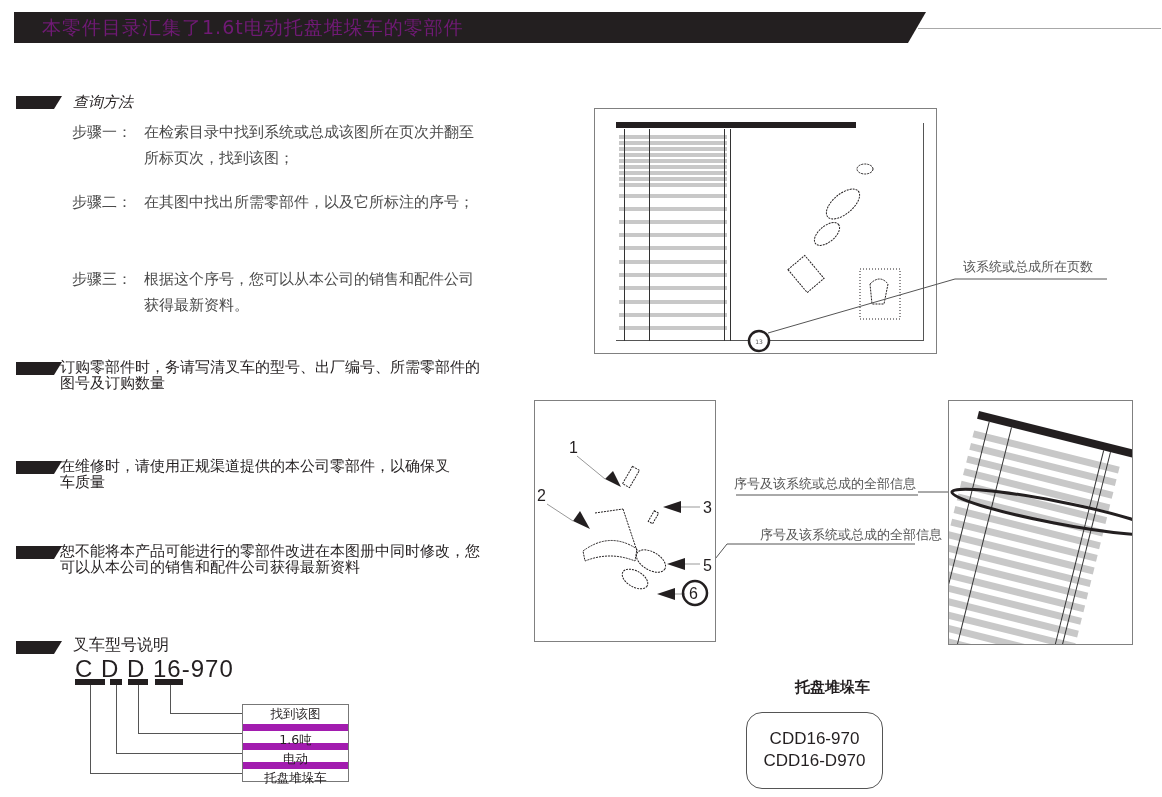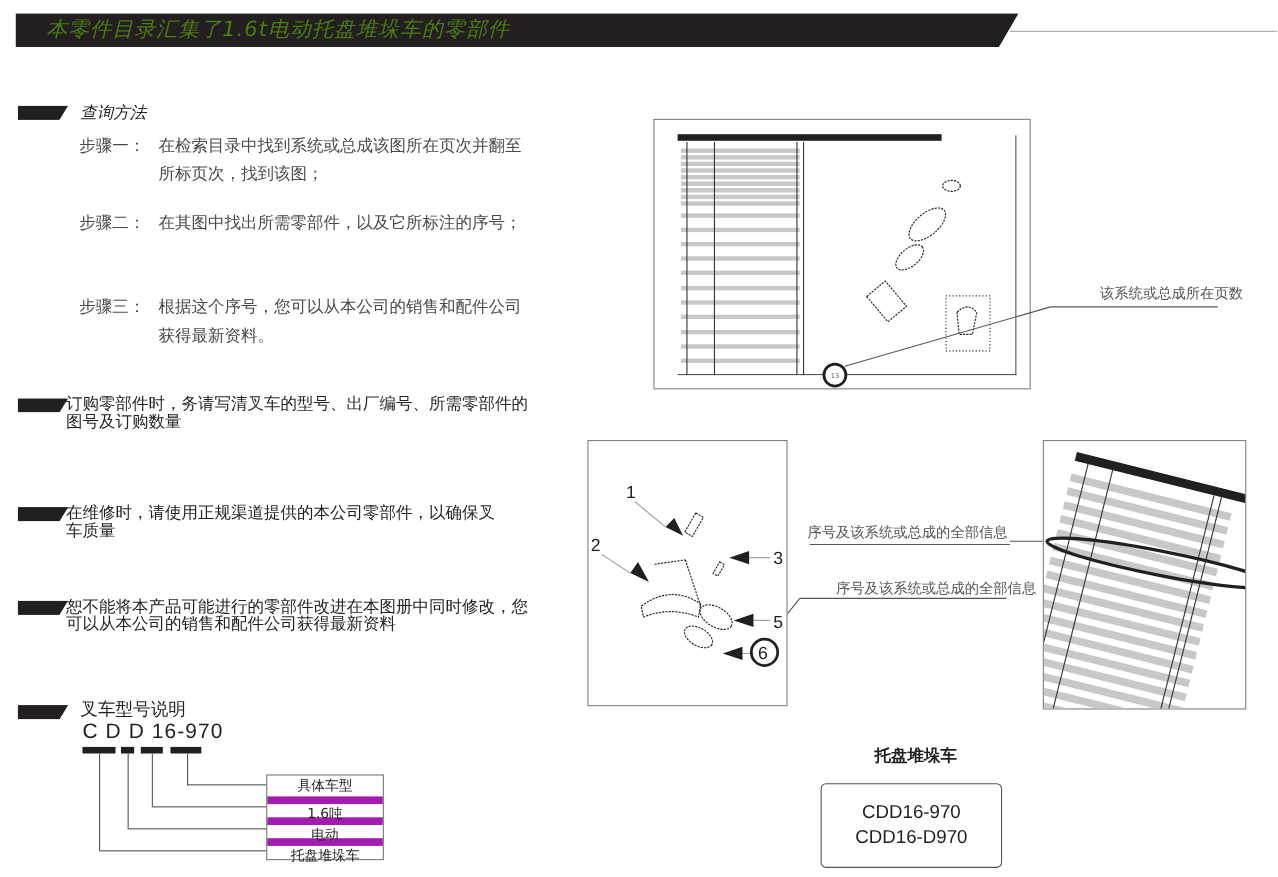--- a/index.html
+++ b/index.html
@@ -2,50 +2,50 @@
 <html><head>
   <meta charset="utf-8">
   <style>
     * { box-sizing: border-box; margin: 0; padding: 0; }
     html, body { width: 1162px; height: 797px; background: #ffffff; overflow: hidden; }
     body { position: relative; font-family: "DejaVu Sans", "Liberation Sans", sans-serif; color: #231f20; }
 
     
     .hdr-band { position: absolute; left: 14px; top: 12px; width: 912px; height: 31px; background: #231f20;
       clip-path: polygon(0 0, 100% 0, calc(100% - 18px) 100%, 0 100%); }
-    .hdr-title { position: absolute; left: 42px; top: 15px; font-size: 19px; color: #4d7c0f; letter-spacing: 1px; line-height: 24px; white-space: nowrap; font-style: italic; }
+    .hdr-title { position: absolute; left: 42px; top: 15px; font-size: 19px; color: #701a75; letter-spacing: 1px; line-height: 24px; white-space: nowrap; }
     .hdr-rule { position: absolute; left: 918px; top: 28px; width: 243px; height: 1px; background: #a8a8a8; }
 
     
     .marker { position: absolute; width: 46px; height: 13px; background: #231f20;
       clip-path: polygon(0 0, 100% 0, calc(100% - 8px) 100%, 0 100%); }
     .sec-title { position: absolute; font-size: 15px; line-height: 18px; color: #231f20; white-space: nowrap; }
     .sec-text { position: absolute; font-size: 15px; line-height: 16px; color: #231f20; }
 
     .step { position: absolute; font-size: 15px; color: #4a4a4a; line-height: 26px; font-family: "DejaVu Serif", serif; }
     .step .lbl { position: absolute; left: 0; top: 0; white-space: nowrap; }
     .step .body { position: absolute; left: 72px; top: 0; width: 330px; }
 
     
-    .code { position: absolute; left: 75px; top: 655px; font-size: 19px; letter-spacing: 1px; font-family: "Liberation Sans", sans-serif; white-space: nowrap; text-align: center; }
+    .code { position: absolute; left: 75px; top: 655px; font-size: 24px; letter-spacing: 1px; font-family: "Liberation Sans", sans-serif; white-space: nowrap; text-align: center; }
     .code-bar { position: absolute; top: 679px; height: 6px; background: #231f20; }
     .vline { position: absolute; width: 1px; background: #555; }
     .hline { position: absolute; height: 1px; background: #555; }
     .legend-table { position: absolute; left: 242px; top: 704px; width: 107px; border: 1px solid #777; }
     .legend-row { height: 19px; border-top: 7px solid #a21caf; font-size: 12.5px; text-align: center; line-height: 18px; color: #231f20; }
     .legend-row:first-child { border-top: none; }
 
     
     .box { position: absolute; border: 1.5px solid #808080; background: #fff; }
     .thumb-inner { position: absolute; border: 1px solid #555; background: #fff; }
     .stripe { position: absolute; height: 7px; background: #c8c8c8; }
     .annot { position: absolute; font-size: 13px; color: #555; font-family: "DejaVu Serif", serif; white-space: nowrap; }
 
     .model-title { position: absolute; left: 795px; top: 678px; font-size: 15px; font-weight: bold; color: #231f20; }
-    .model-box { position: absolute; left: 746px; top: 712px; width: 165px; height: 77px; border: 1px solid #555; border-radius: 5px; }
+    .model-box { position: absolute; left: 746px; top: 712px; width: 137px; height: 77px; border: 1px solid #555; border-radius: 16px; }
     .model-line { position: absolute; left: 0; width: 100%; text-align: center; font-family: "Liberation Sans", sans-serif; font-size: 17px; color: #231f20; }
 
     svg { position: absolute; overflow: visible; }
   </style>
 </head>
 <body>
 
 <div class="hdr-band"></div>
 <div class="hdr-title">本零件目录汇集了1.6t电动托盘堆垛车的零部件</div>
 <div class="hdr-rule"></div>
@@ -85,21 +85,21 @@
 
 <div class="vline" style="left:170px;top:685px;height:29px;"></div>
 <div class="hline" style="left:170px;top:713px;width:72px;"></div>
 <div class="vline" style="left:138px;top:685px;height:48px;"></div>
 <div class="hline" style="left:138px;top:733px;width:104px;"></div>
 <div class="vline" style="left:116px;top:685px;height:68px;"></div>
 <div class="hline" style="left:116px;top:753px;width:126px;"></div>
 <div class="vline" style="left:90px;top:685px;height:88px;"></div>
 <div class="hline" style="left:90px;top:773px;width:152px;"></div>
 <div class="legend-table">
-  <div class="legend-row">具体车型</div>
+  <div class="legend-row">找到该图</div>
   <div class="legend-row">1.6吨</div>
   <div class="legend-row">电动</div>
   <div class="legend-row">托盘堆垛车</div>
 </div>
 
 <div class="box" style="left:594px;top:108px;width:343px;height:246px;">
   <div class="thumb-inner" style="left:21px;top:14px;width:308px;height:218px;border:none;border-right:1px solid #555;border-bottom:1px solid #555;"></div>
   <div style="position:absolute;left:21px;top:13px;width:240px;height:6px;background:#231f20;"></div>
 
   <div class="stripe" style="left:24px;top:26px;width:108px;height:4px;"></div>
@@ -143,21 +143,21 @@
 </div>
 
 <svg style="left:0;top:0;" width="1162" height="797">
   <line x1="768" y1="333" x2="955" y2="279" stroke="#555" stroke-width="1"></line>
   <line x1="955" y1="279" x2="1107" y2="279" stroke="#555" stroke-width="1"></line>
   <line x1="918" y1="492" x2="1100" y2="492" stroke="#555" stroke-width="1"></line>
   <line x1="736" y1="495" x2="918" y2="495" stroke="#555" stroke-width="1"></line>
   <line x1="700" y1="578" x2="727" y2="544" stroke="#555" stroke-width="1"></line>
   <line x1="727" y1="544" x2="915" y2="544" stroke="#555" stroke-width="1"></line>
 </svg>
-<div class="annot" style="left:963px;top:258px;margin-left:37px;">该系统或总成所在页数</div>
+<div class="annot" style="left:963px;top:258px;">该系统或总成所在页数</div>
 
 <div class="box" style="left:534px;top:400px;width:182px;height:242px;">
   <svg style="left:0;top:0;" width="182" height="242">
     <g font-family="Liberation Sans, sans-serif" font-size="16" fill="#231f20">
       <text x="34" y="52">1</text>
       <text x="2" y="100">2</text>
       <text x="168" y="112">3</text>
       <text x="168" y="170">5</text>
       <text x="154" y="198">6</text>
     </g>

